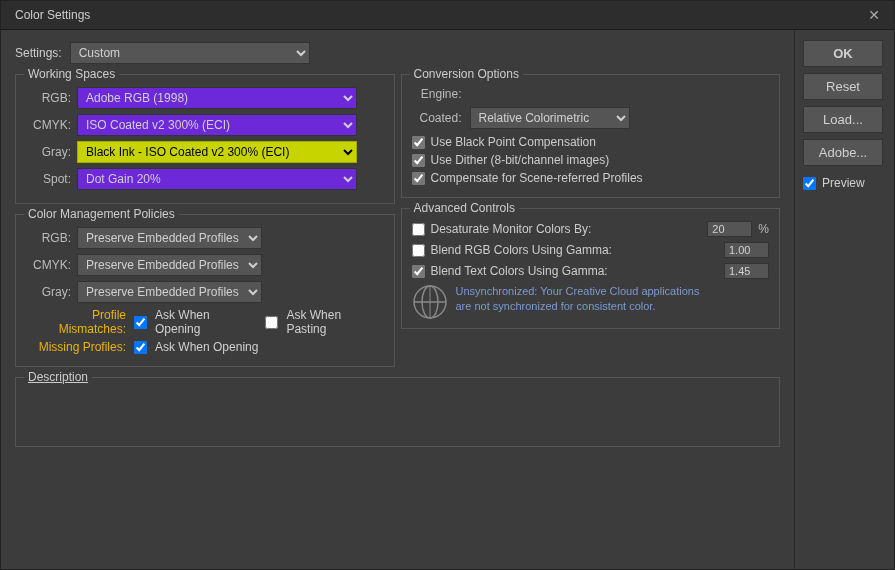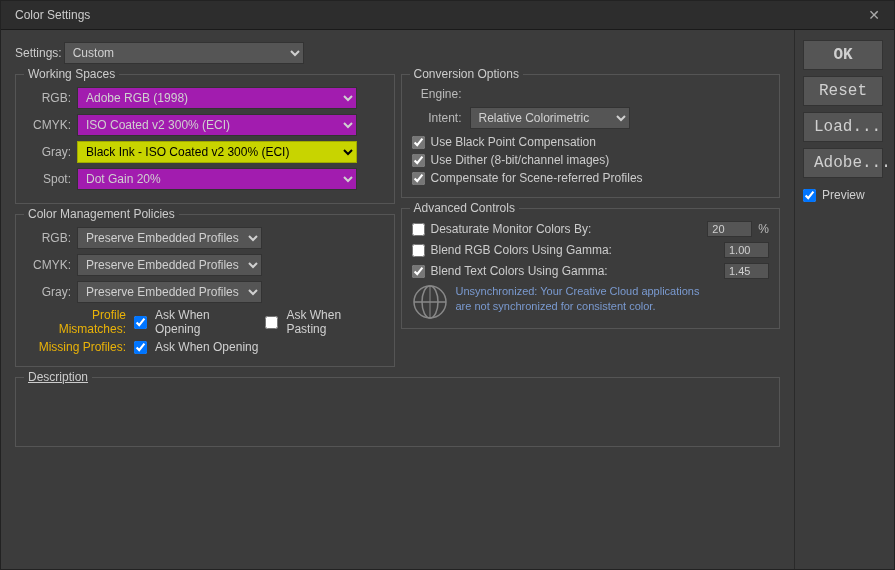--- a/index.html
+++ b/index.html
@@ -62,38 +62,37 @@
       flex-direction: column;
       gap: 6px;
       border-left: 1px solid #2a2a2a;
       flex-shrink: 0;
     }
     .btn {
       background: #555;
       border: 1px solid #333;
       color: #d0d0d0;
       padding: 5px 10px;
-      font-size: 16px;
+      font-size: 13px;
       cursor: pointer;
       text-align: center;
       width: 80px;
-      font-family: Liberation Mono, monospace;
     }
     .btn-ok { font-weight: bold; }
     .preview-row {
       display: flex;
       align-items: center;
       gap: 6px;
       margin-top: 4px;
     }
     
     .settings-row {
       display: flex;
       align-items: center;
-      gap: 2px;
+      gap: 8px;
     }
     .settings-row label {
       color: #ccc;
       font-size: 12px;
     }
     select.settings-select {
       background: #555;
       border: 1px solid #333;
       color: #d0d0d0;
       font-size: 12px;
@@ -127,21 +126,21 @@
       gap: 6px;
     }
     .ws-label {
       text-align: right;
       width: 45px;
       color: #bbb;
       font-size: 12px;
       flex-shrink: 0;
     }
     select.ws-select {
-      background: #a21caf;
+      background: #6d28d9;
       border: 1px solid #333;
       color: #d0d0d0;
       font-size: 12px;
       padding: 2px 4px;
       height: 22px;
       flex: 1;
       max-width: 280px;
     }
     select.ws-select.highlighted {
       background: #c8d400;
@@ -409,21 +408,21 @@
 
         <div class="col-right">
 
           <div class="section">
             <span class="section-title">Conversion Options</span>
             <div class="section-content">
               <div class="co-row">
                 <span class="co-label">Engine:</span>
               </div>
               <div class="co-row">
-                <span class="co-label">Intent:</span>
+                <span class="co-label">Coated:</span>
                 <select class="co-select">
                   <option>Relative Colorimetric</option>
                 </select>
               </div>
               <div class="checkbox-row">
                 <input type="checkbox" id="co-bp" checked="" style="">
                 <label for="co-bp">Use Black Point Compensation</label>
               </div>
               <div class="checkbox-row">
                 <input type="checkbox" id="co-dither" checked="" style="">

